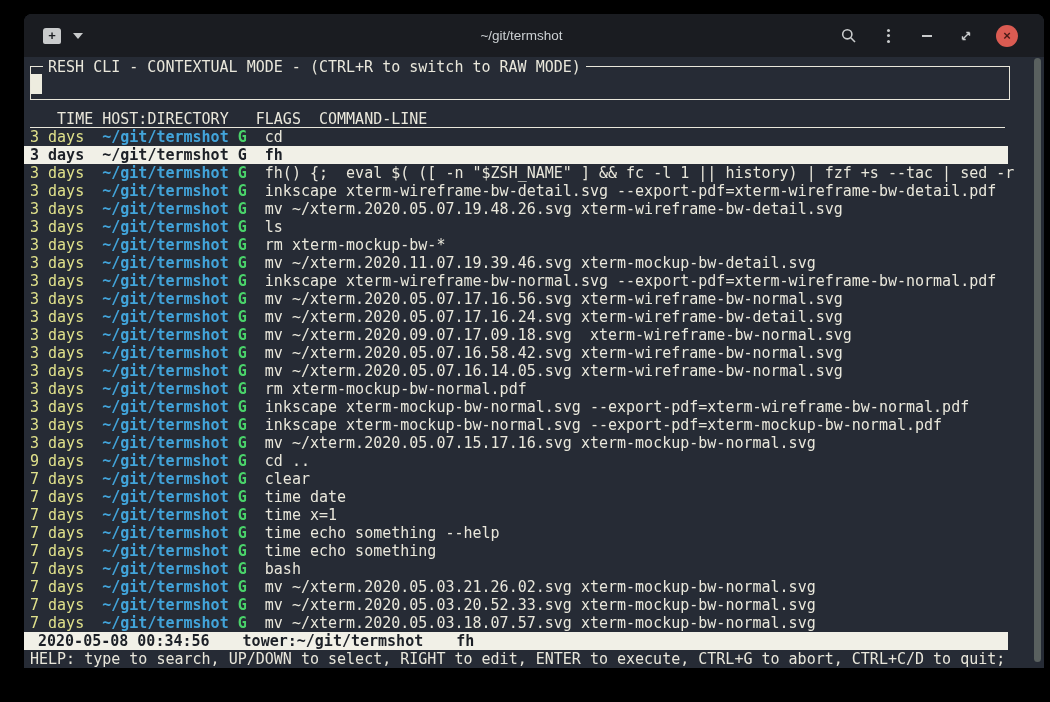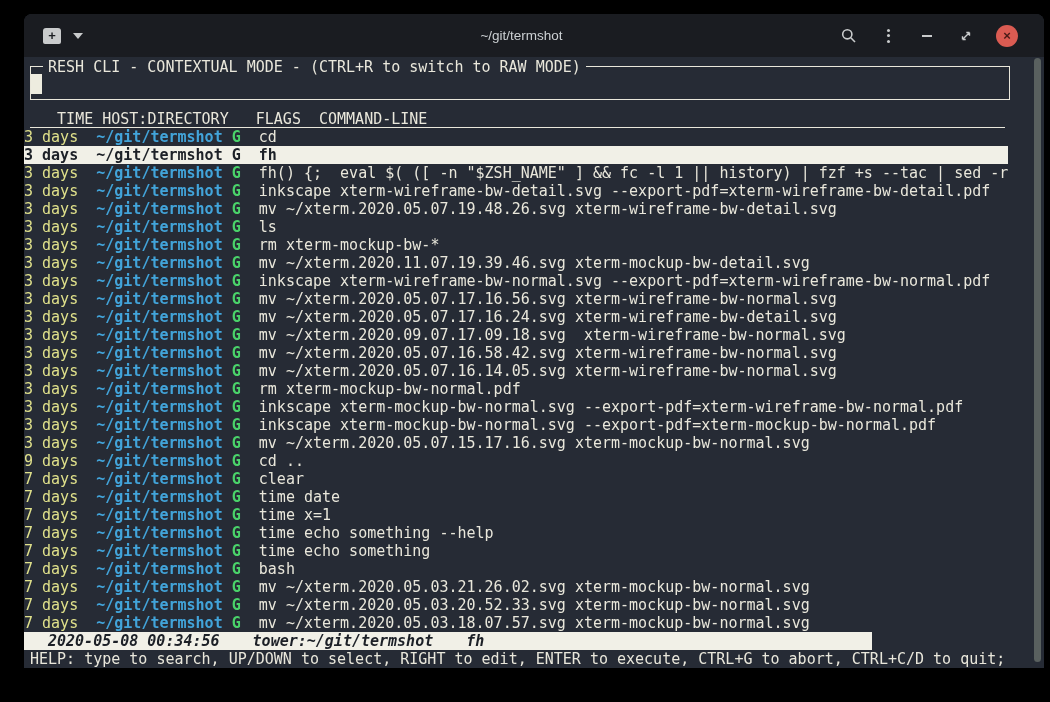--- a/index.html
+++ b/index.html
@@ -47,30 +47,30 @@
   .resh-label{
     position:absolute;top:-9px;left:12px;background:var(--terminal-bg);
     padding:0 5px;white-space:pre;color:var(--text);
   }
   .cursor{position:absolute;left:0;top:7px;width:11px;height:20px;background:var(--cursor);}
   .thead{
     margin-left:6px;margin-top:10px;width:975px;height:18px;
     border-bottom:1px solid var(--frame);white-space:pre;box-sizing:border-box;
   }
   .rows{width:984px;}
-  .row{height:18px;white-space:pre;padding-left:0;box-sizing:border-box;}
+  .row{height:18px;white-space:pre;padding-left:6px;box-sizing:border-box;}
   .row .time{color:var(--time);}
   .row .dir{color:var(--directory);font-weight:bold;}
   .row .flag{color:var(--flag);font-weight:bold;}
   .row .cmd{color:var(--text);}
   .row.selected{background:var(--selection-bg);}
   .row.selected span{color:var(--selection-text);font-weight:bold;}
   .statusbar{
-    width:848px;height:18px;background:var(--selection-bg);color:var(--selection-text);
-    font-weight:bold;white-space:pre;padding-left:24px;box-sizing:border-box;font-style:italic;
+    width:984px;height:18px;background:var(--selection-bg);color:var(--selection-text);
+    font-weight:bold;white-space:pre;padding-left:14px;box-sizing:border-box;
   }
   .statusbar .gap{display:inline-block;width:33px;}
   .helpline{height:20px;white-space:pre;padding-left:6px;color:var(--text);border-radius:6px;}
   .scrollbar{position:absolute;top:0;right:0;width:14px;height:611px;}
   .scroll-thumb{position:absolute;right:3px;top:1px;width:7px;height:604px;
     border-radius:4px;background:#59605f;}
   svg{display:block;}
 </style>
 </head>
 <body>

